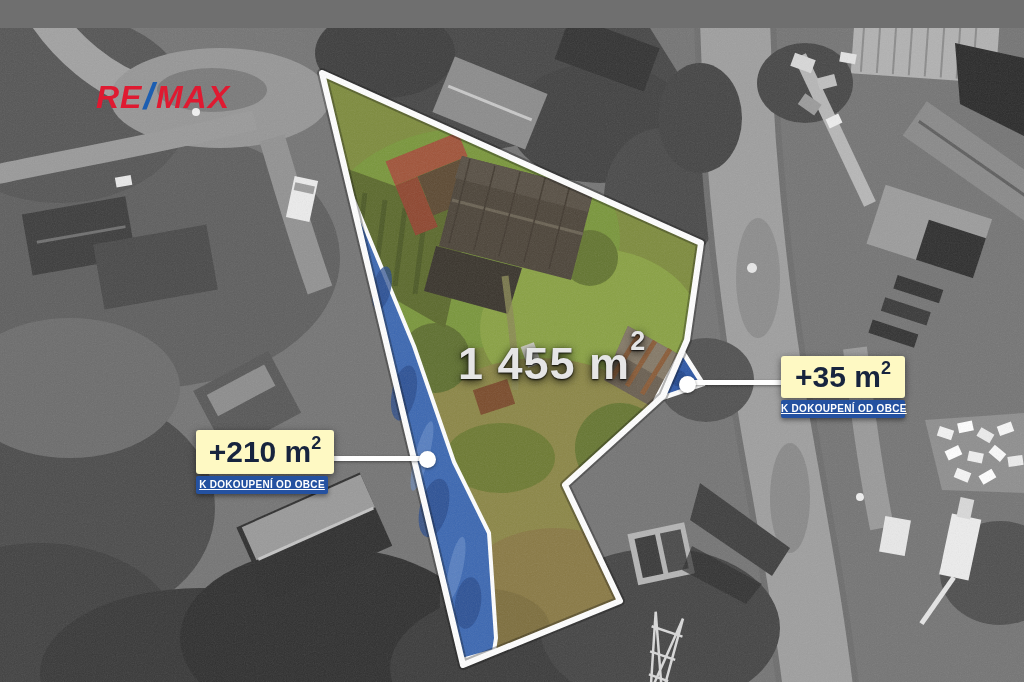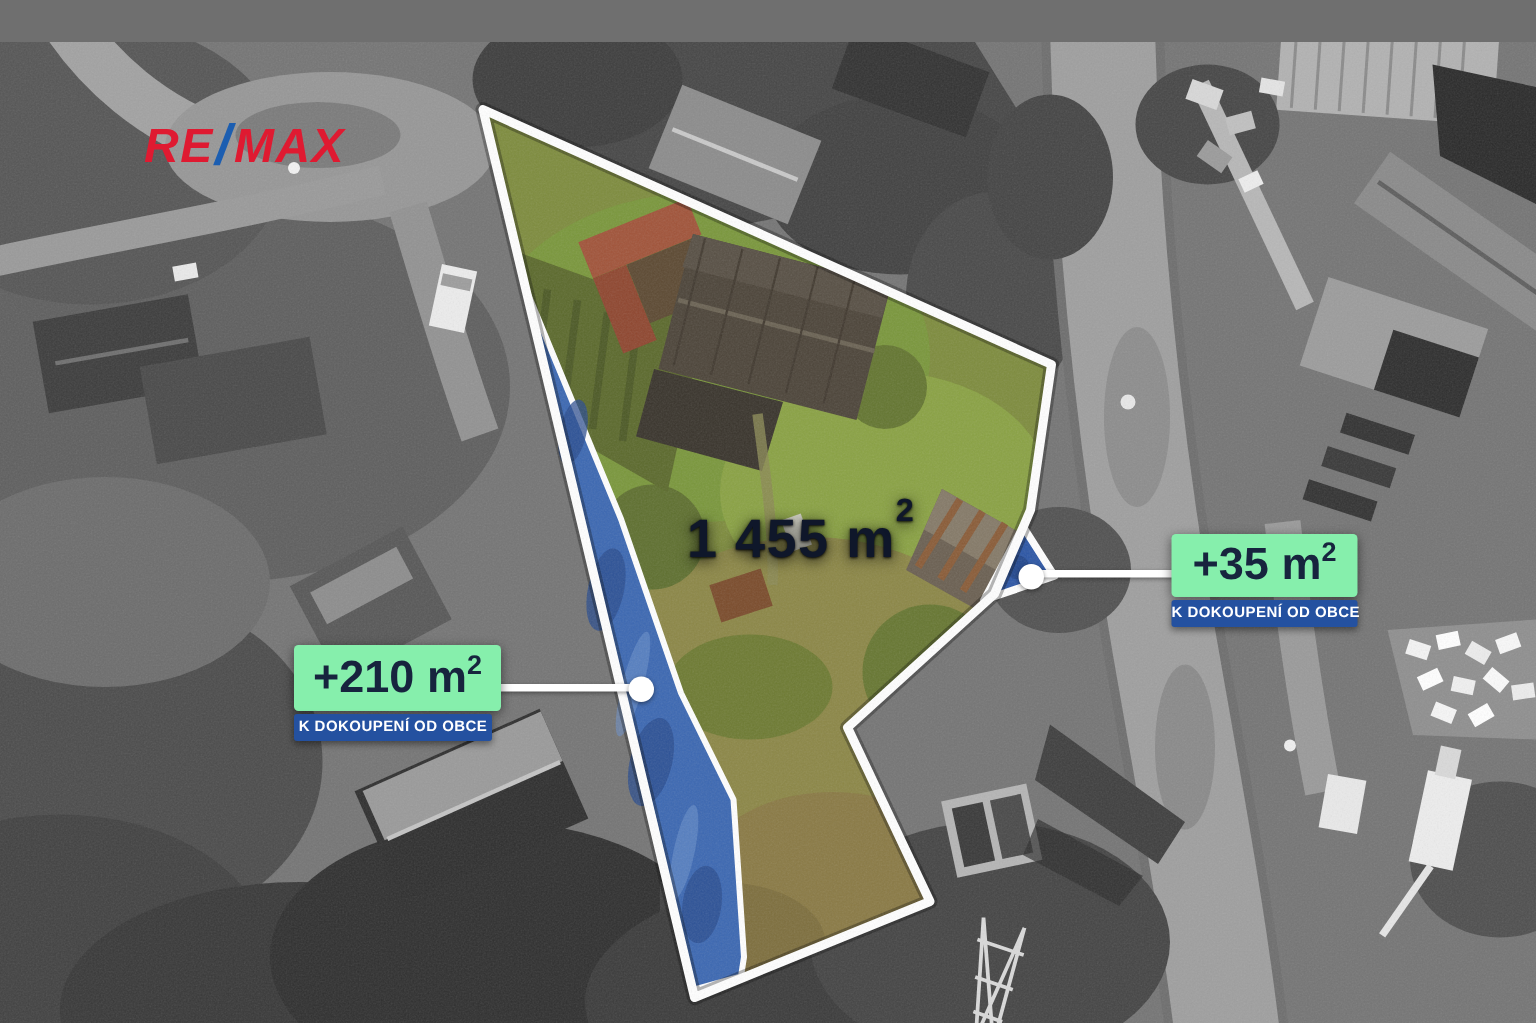--- a/index.html
+++ b/index.html
@@ -15,41 +15,41 @@
   .logo{
     position:absolute;left:96px;top:46px;
     font-style:italic;font-weight:700;font-size:32px;letter-spacing:1px;
     white-space:nowrap;z-index:3;user-select:none;
   }
   .logo .slash{font-size:1.18em;margin:0 1px;position:relative;top:1px;}
 
   
   .area-label{
     position:absolute;left:458px;top:310px;z-index:3;
-    color:#0f172a;font-weight:700;font-size:36px;letter-spacing:1px;
+    color:#e5e5e5;font-weight:700;font-size:45px;letter-spacing:1px;
     text-shadow:0 2px 9px rgba(0,0,0,.85),0 1px 2px rgba(0,0,0,.9);
     white-space:nowrap;
   }
   .area-label sup,.tag-box sup{
     font-size:.6em;position:relative;top:-.5em;font-weight:700;
   }
 
   
   .tag{position:absolute;z-index:4;}
   .tag-box{
-    background:#86efac;color:#17243e;font-weight:700;
+    background:#fef9c3;color:#17243e;font-weight:700;
     border-radius:3px;box-shadow:0 2px 7px rgba(0,0,0,.5);
     display:flex;align-items:center;justify-content:center;
     white-space:nowrap;
   }
   .tag-badge{
     background:#2451a0;color:#ffffff;font-weight:700;
     font-size:10px;letter-spacing:.3px;text-align:center;
     height:18px;line-height:18px;margin-top:2px;border-radius:2px;
-    box-shadow:0 2px 5px rgba(0,0,0,.45);white-space:nowrap;
+    box-shadow:0 2px 5px rgba(0,0,0,.45);white-space:nowrap;text-decoration:underline;
   }
   .tag-left{left:196px;top:402px;width:138px;}
   .tag-left .tag-box{height:44px;font-size:30px;}
   .tag-left .tag-badge{width:132px;}
   .tag-right{left:781px;top:328px;width:124px;}
   .tag-right .tag-box{height:42px;font-size:30px;}
   .tag-right .tag-badge{width:124px;}
 
   
   .connector{position:absolute;background:#ffffff;height:5px;z-index:3;

